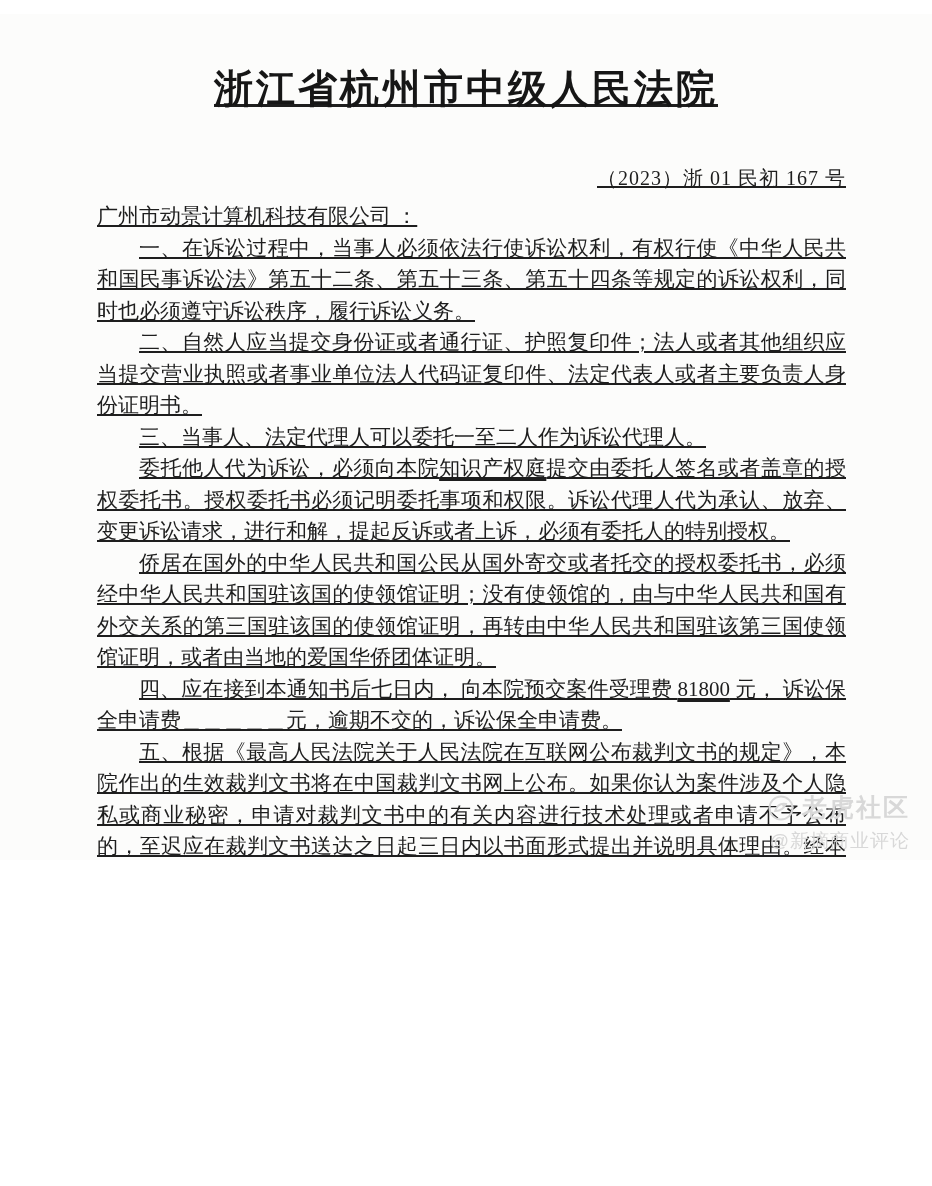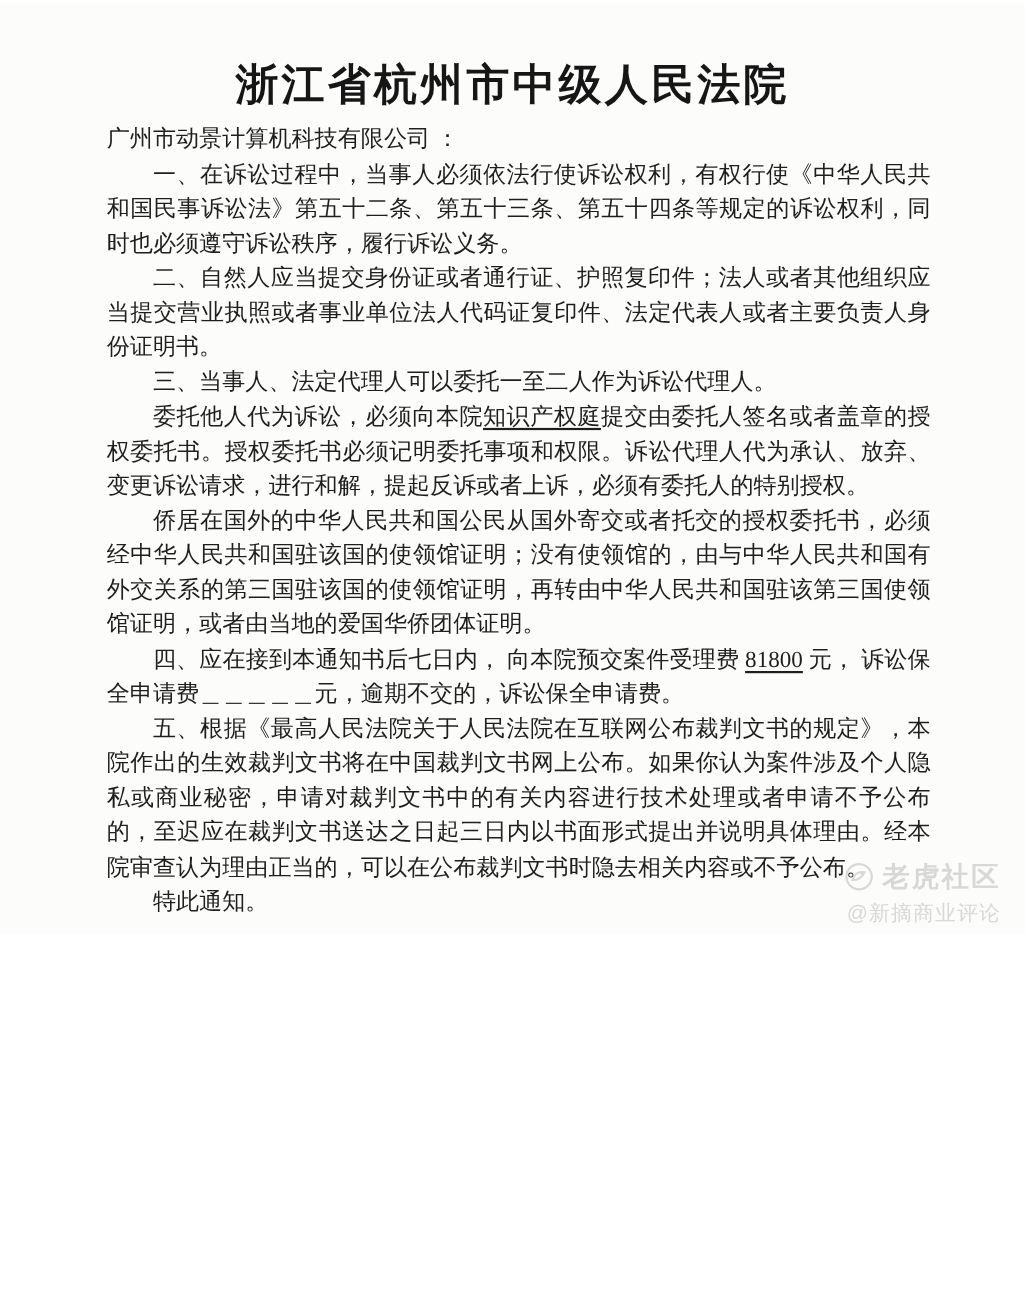--- a/index.html
+++ b/index.html
@@ -4,25 +4,26 @@
 <style>
   :root{
     --seal-color:#cc3b26;
     --wm-color:#d8d8d8;
   }
   html,body{margin:0;padding:0;background:#ffffff;}
   .page{
     position:relative;
     width:932px;
     height:846px;
-    margin:3px auto;
+    margin:14px auto;
     background:#fcfcfb;
     color:#1e1e1e;
     font-family:"Liberation Serif","DejaVu Serif",serif;
     overflow:hidden;
+    text-decoration:underline;
   }
   .title-block{
     padding-top:50px;
     text-align:center;
     font-family:"Liberation Sans","DejaVu Sans",sans-serif;
     font-weight:700;
     font-size:39px;
     line-height:49px;
     letter-spacing:3px;
     color:#161616;
@@ -90,20 +91,21 @@
 </style>
 </head>
 <body>
 
 <div class="page">
 
   <div class="title-block">
     <div>浙江省杭州市中级人民法院</div>
   </div>
 
+  <div class="case-number">（2023）浙 01 民初 167 号</div>
 
   <div class="doc-body">
       <p class="para"><span>广州市动景计算机科技有限公司 ：</span></p>
       <p class="para indent"><span>一、在诉讼过程中，当事人必须依法行使诉讼权利，有权行使《中华人民共和国民事诉讼法》第五十二条、第五十三条、第五十四条等规定的诉讼权利，同时也必须遵守诉讼秩序，履行诉讼义务。</span></p>
       <p class="para indent"><span>二、自然人应当提交身份证或者通行证、护照复印件；法人或者其他组织应当提交营业执照或者事业单位法人代码证复印件、法定代表人或者主要负责人身份证明书。</span></p>
       <p class="para indent"><span>三、当事人、法定代理人可以委托一至二人作为诉讼代理人。</span></p>
       <p class="para indent"><span>委托他人代为诉讼，必须向本院</span><span class="u">知识产权庭</span><span>提交由委托人签名或者盖章的授权委托书。授权委托书必须记明委托事项和权限。诉讼代理人代为承认、放弃、变更诉讼请求，进行和解，提起反诉或者上诉，必须有委托人的特别授权。</span></p>
       <p class="para indent"><span>侨居在国外的中华人民共和国公民从国外寄交或者托交的授权委托书，必须经中华人民共和国驻该国的使领馆证明；没有使领馆的，由与中华人民共和国有外交关系的第三国驻该国的使领馆证明，再转由中华人民共和国驻该第三国使领馆证明，或者由当地的爱国华侨团体证明。</span></p>
       <p class="para indent"><span>四、应在接到本通知书后七日内， 向本院预交案件受理费 </span><span class="u">81800</span><span> 元， 诉讼保全申请费</span><span>＿＿＿＿＿</span><span>元，逾期不交的，诉讼保全申请费。</span></p>
       <p class="para indent"><span>五、根据《最高人民法院关于人民法院在互联网公布裁判文书的规定》，本院作出的生效裁判文书将在中国裁判文书网上公布。如果你认为案件涉及个人隐私或商业秘密，申请对裁判文书中的有关内容进行技术处理或者申请不予公布的，至迟应在裁判文书送达之日起三日内以书面形式提出并说明具体理由。经本院审查认为理由正当的，可以在公布裁判文书时隐去相关内容或不予公布。</span></p>

